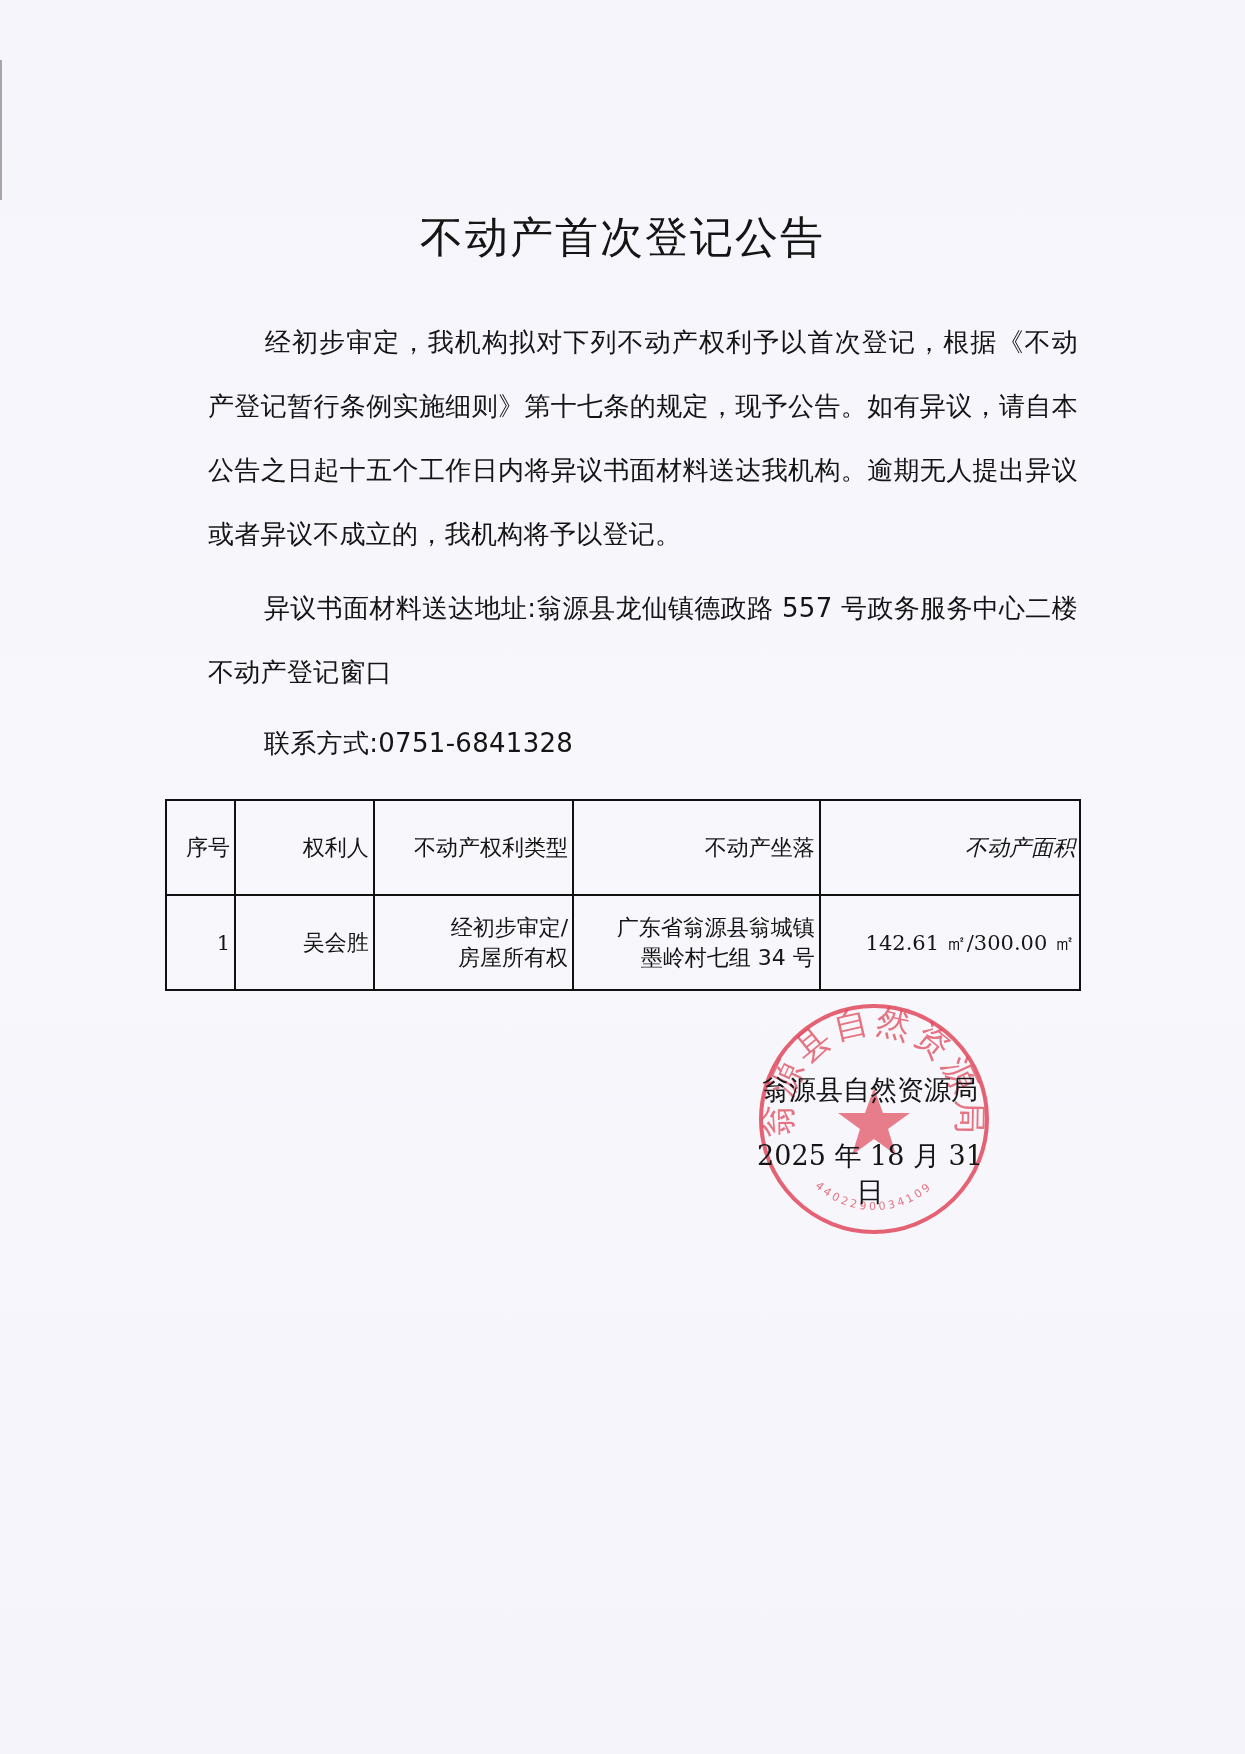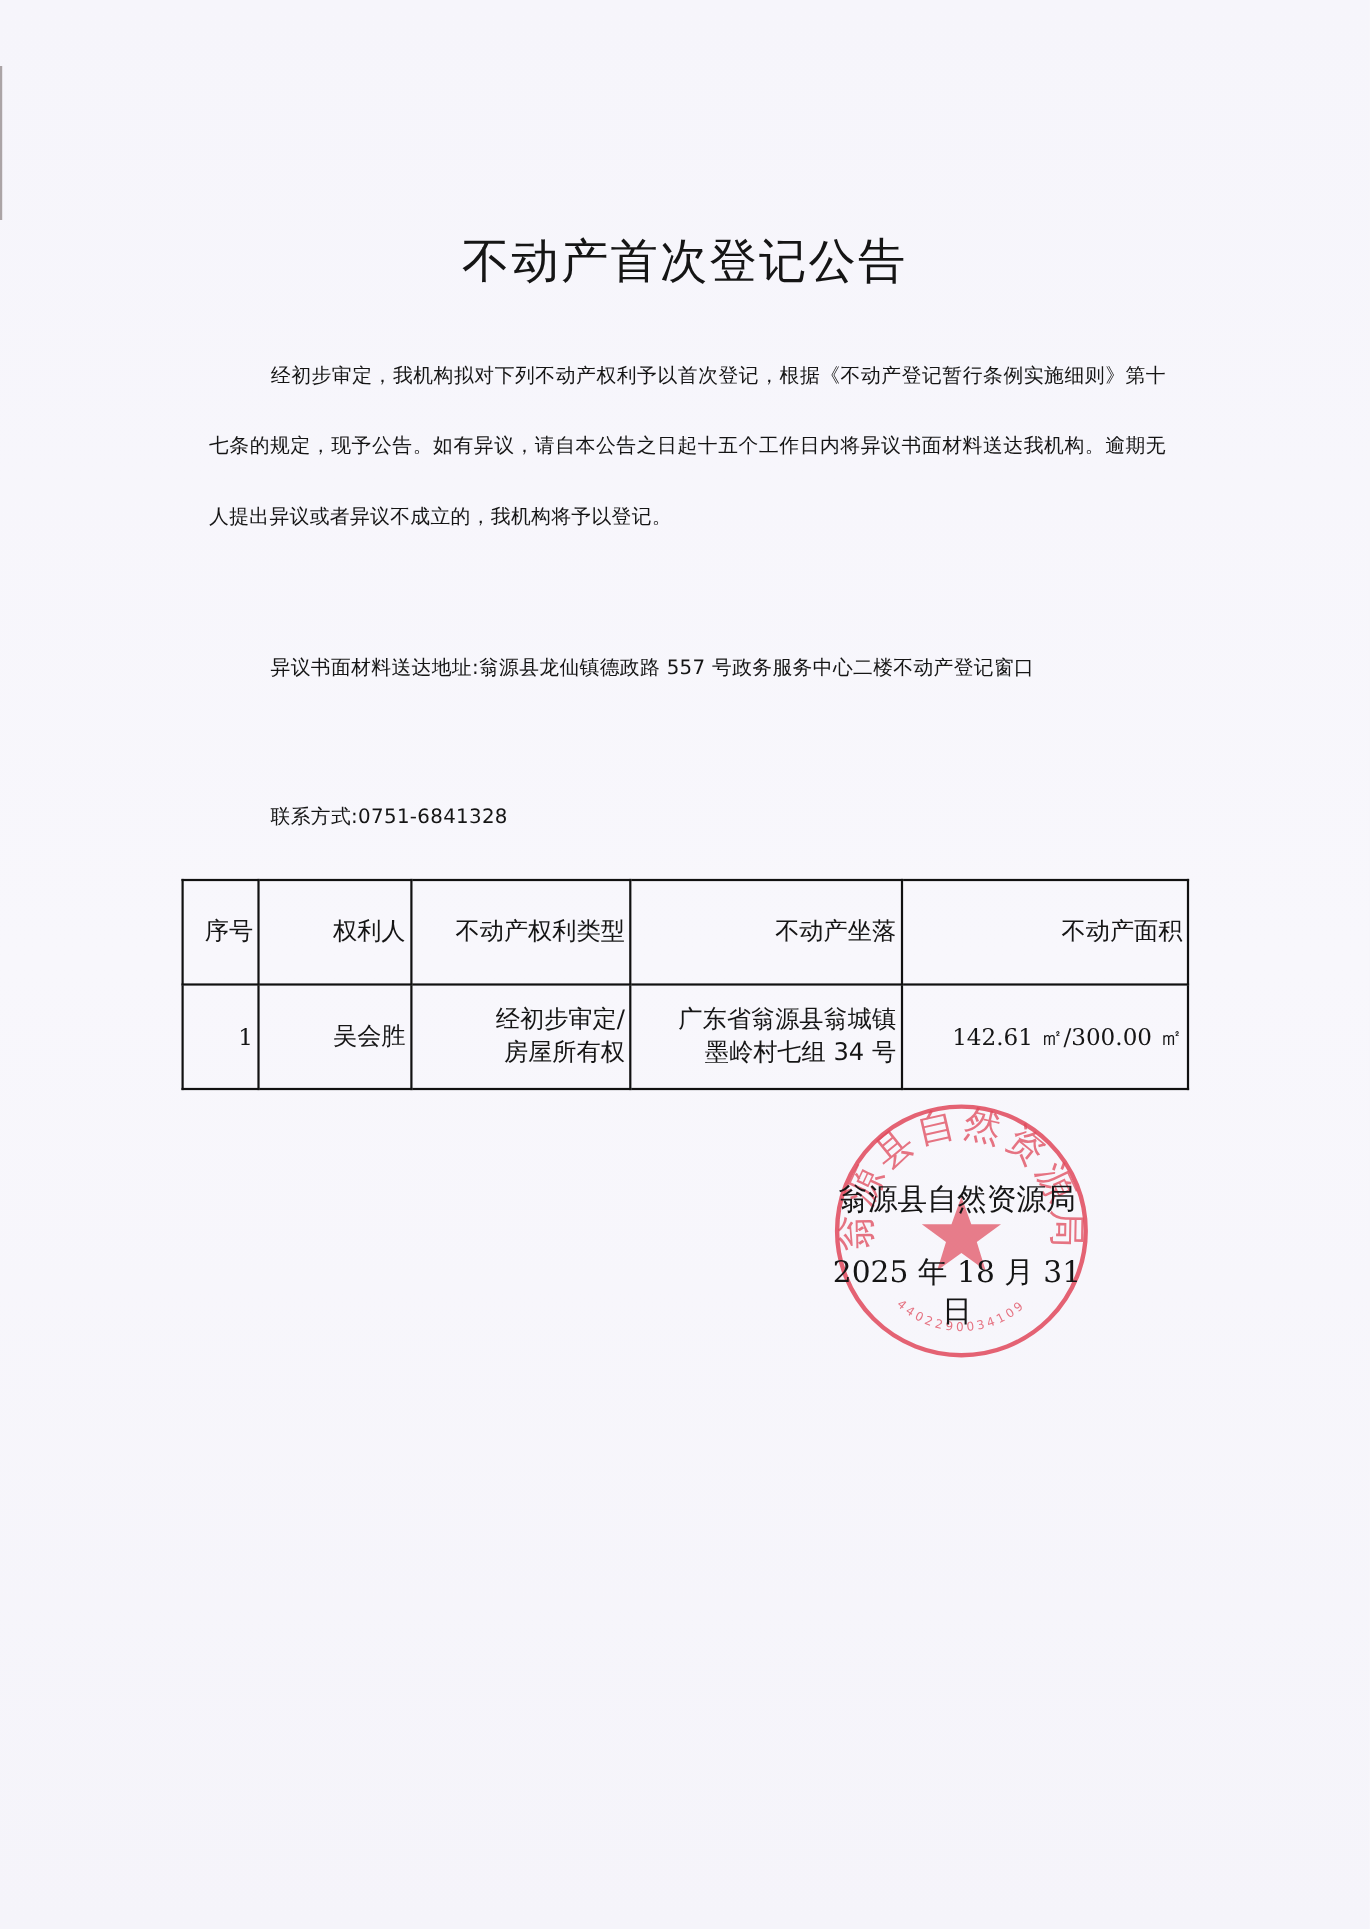--- a/index.html
+++ b/index.html
@@ -19,23 +19,23 @@
     position: absolute; left: 0; top: 60px; width: 2px; height: 140px;
     background: #7a6e6e; opacity: .6;
   }
   .title {
     position: absolute; left: 0; width: 1245px; top: 180px;
     text-align: center;
     font-family: "DejaVu Sans", "Liberation Sans", sans-serif;
     font-size: 43px; letter-spacing: 2px; font-weight: normal;
   }
   .para {
-    position: absolute; left: 190px; width: 870px;
+    position: absolute; left: 208px; width: 870px;
     font-family: "DejaVu Sans", "Liberation Sans", sans-serif;
-    font-size: 18px; line-height: 64px;
+    font-size: 26px; line-height: 64px;
     text-align: justify; letter-spacing: 0.3px;
   }
   .para .indent { display: inline-block; width: 56px; }
   .p1 { top: 310px; }
   .p2 { top: 576px; }
   .p3 { top: 711px; }
 
   table.notice {
     position: absolute; left: 165px; top: 799px;
     width: 916px; height: 190px;
@@ -43,21 +43,21 @@
     font-family: "DejaVu Sans", "Liberation Sans", sans-serif;
     font-size: 22px;
   }
   table.notice td, table.notice th {
     border: 2.5px solid #111;
     text-align: right; vertical-align: middle;
     font-weight: normal; padding: 0 4px; line-height: 30px;
   }
   table.notice tr { height: 95px; }
   .c1 { width: 62px; } .c2 { width: 137px; } .c3 { width: 202px; margin-top: 37px; }
-  .c4 { width: 253px; } .c5 { width: 262px; }
+  .c4 { width: 253px; } .c5 { width: 262px; font-style: italic; }
   .area { font-family: "DejaVu Serif", "Liberation Serif", serif; font-size: 21px; }
 
   .stamp {
     position: absolute; left: 755px; top: 1000px;
     width: 238px; height: 238px;
   }
   .sign {
     position: absolute; left: 740px; width: 260px; text-align: center;
     font-family: "DejaVu Sans", "Liberation Sans", sans-serif;
     font-size: 27px;

